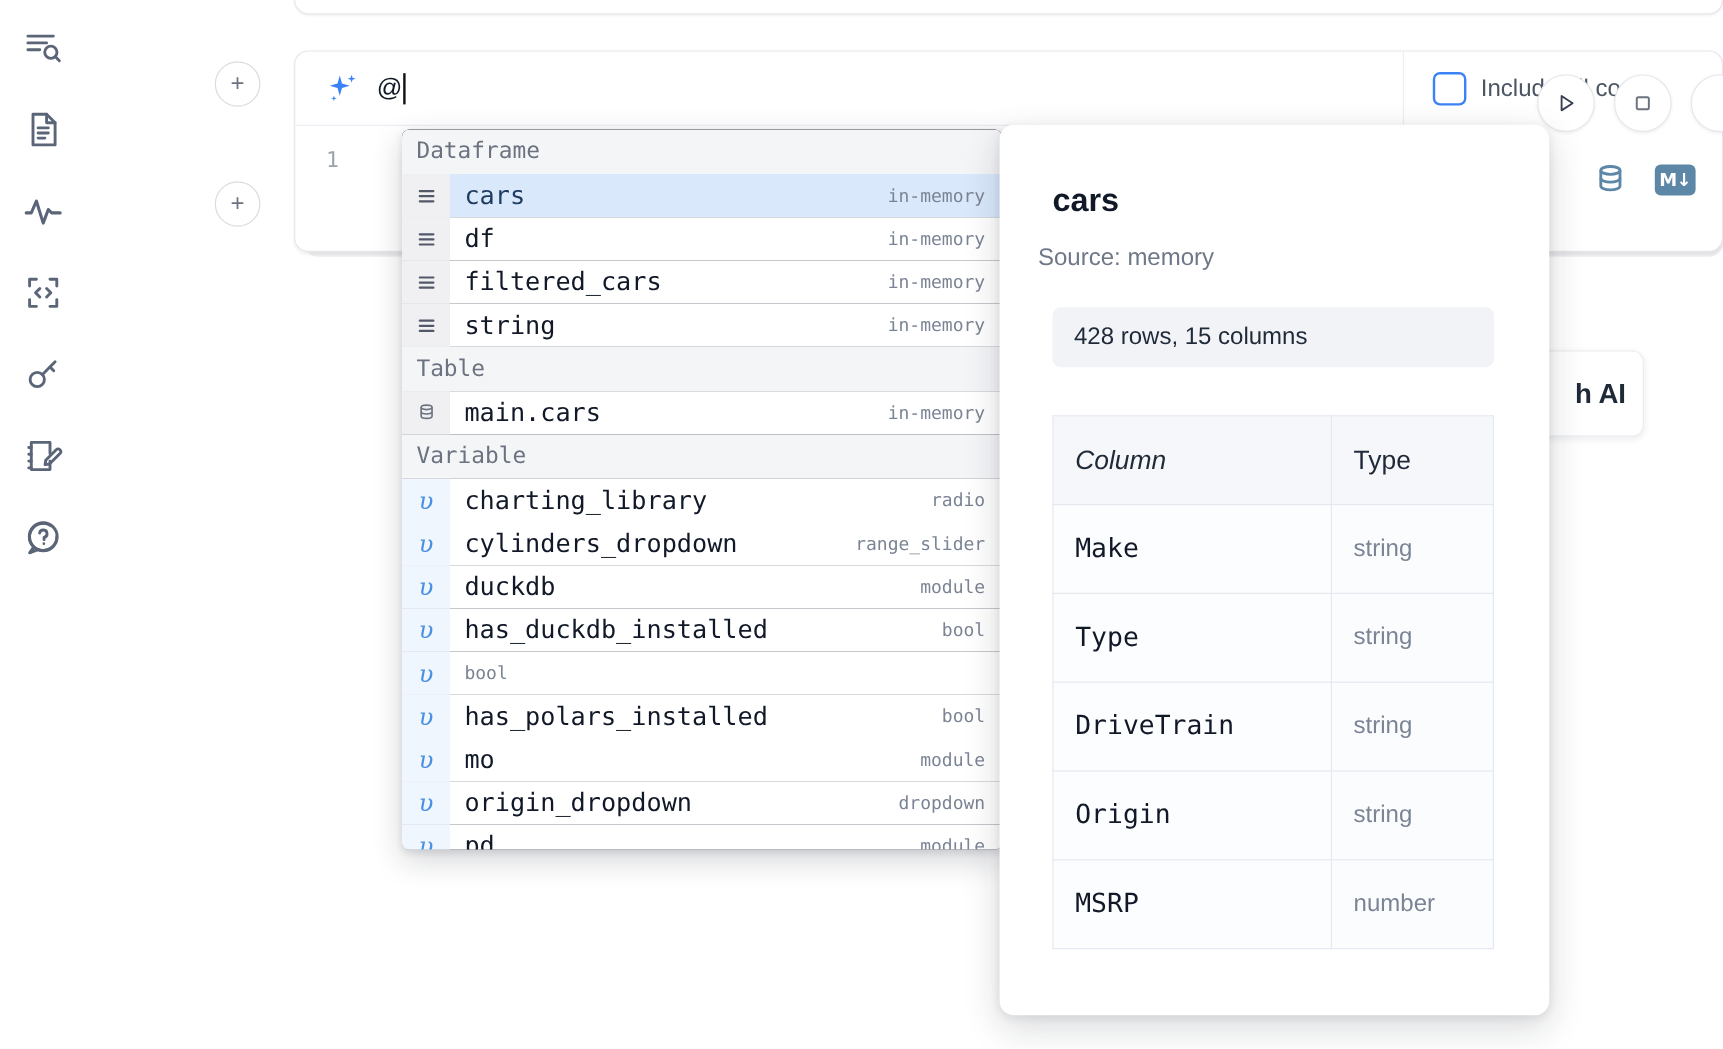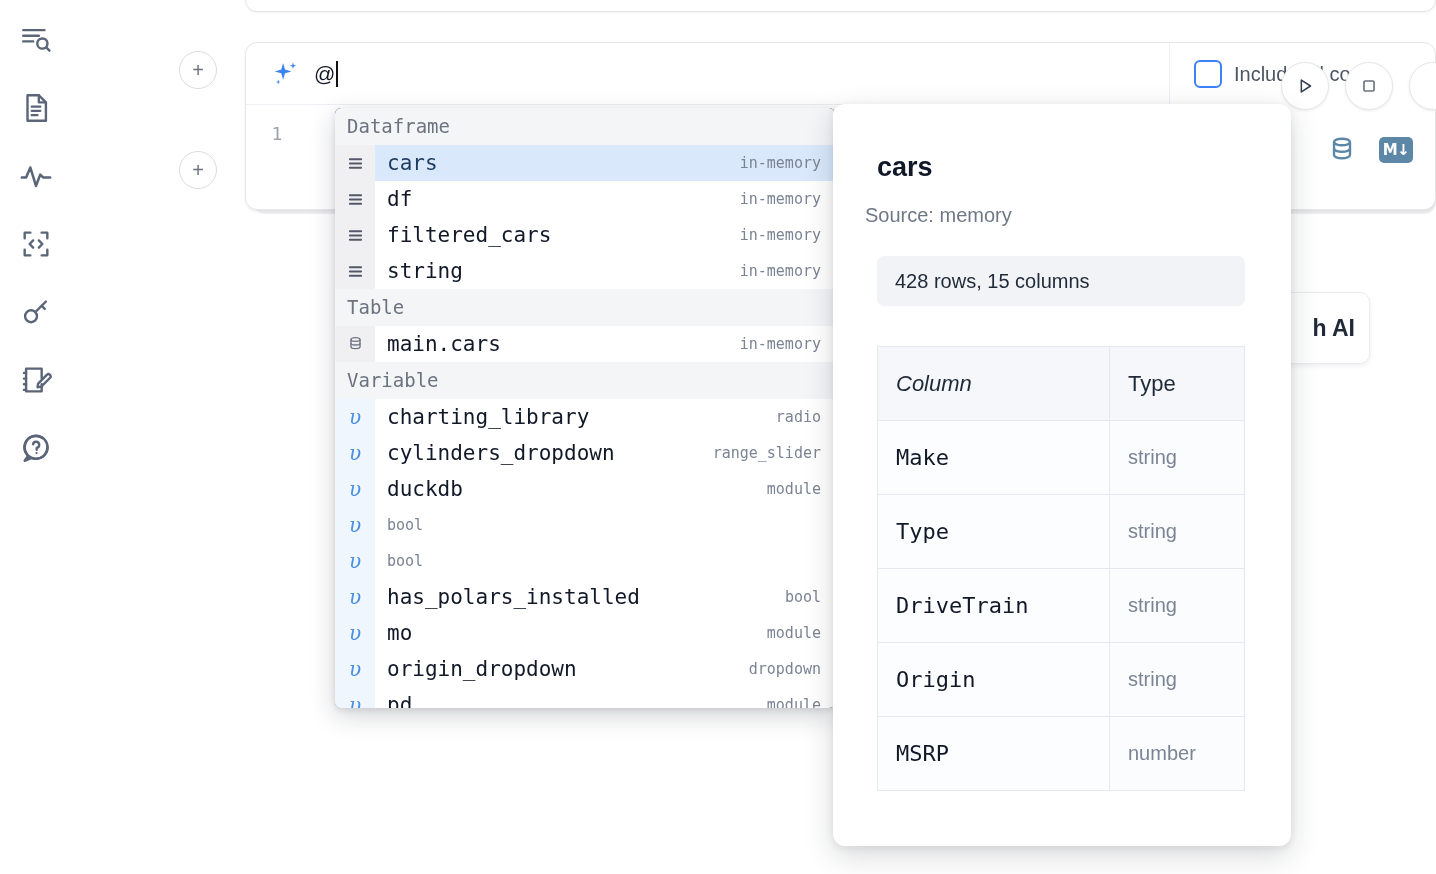--- a/index.html
+++ b/index.html
@@ -376,20 +376,21 @@
           <div class="ac-body">
             <span class="ac-name">duckdb</span>
             <span class="ac-kind">module</span>
           </div>
         </div>
         <div class="ac-item varrow">
           <div class="ac-gutter">
             <span style="color:#4a90e2;font-family:'DejaVu Serif',serif;font-style:italic;font-size:20px;">υ</span>
           </div>
           <div class="ac-body">
+            <span class="ac-name">has_duckdb_installed</span>
             <span class="ac-kind">bool</span>
           </div>
         </div>
         <div class="ac-item varrow">
           <div class="ac-gutter">
             <span style="color:#4a90e2;font-family:'DejaVu Serif',serif;font-style:italic;font-size:20px;">υ</span>
           </div>
           <div class="ac-body">
             <span class="ac-kind">bool</span>
           </div>

